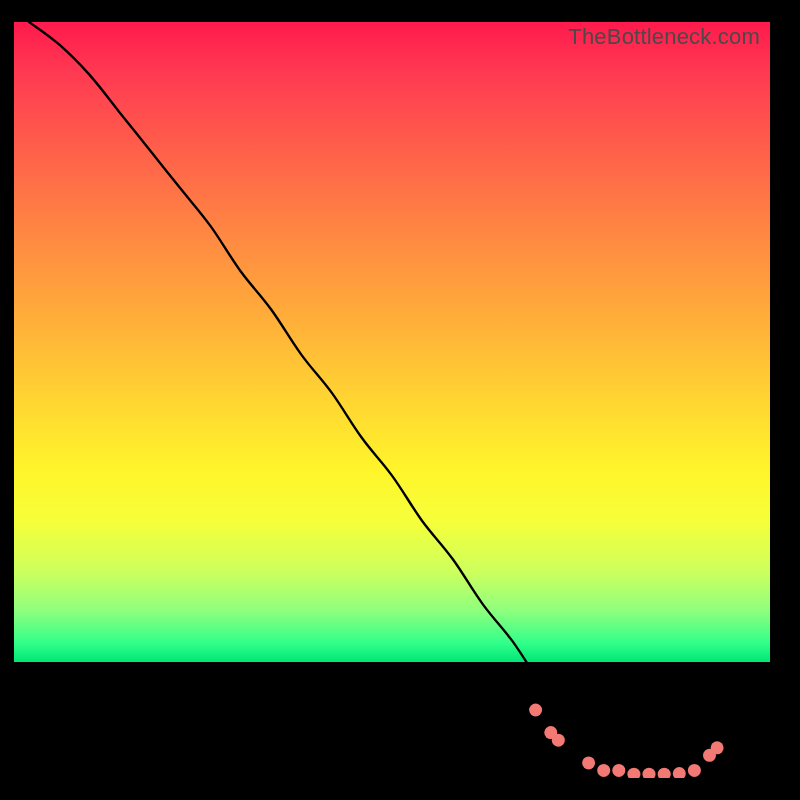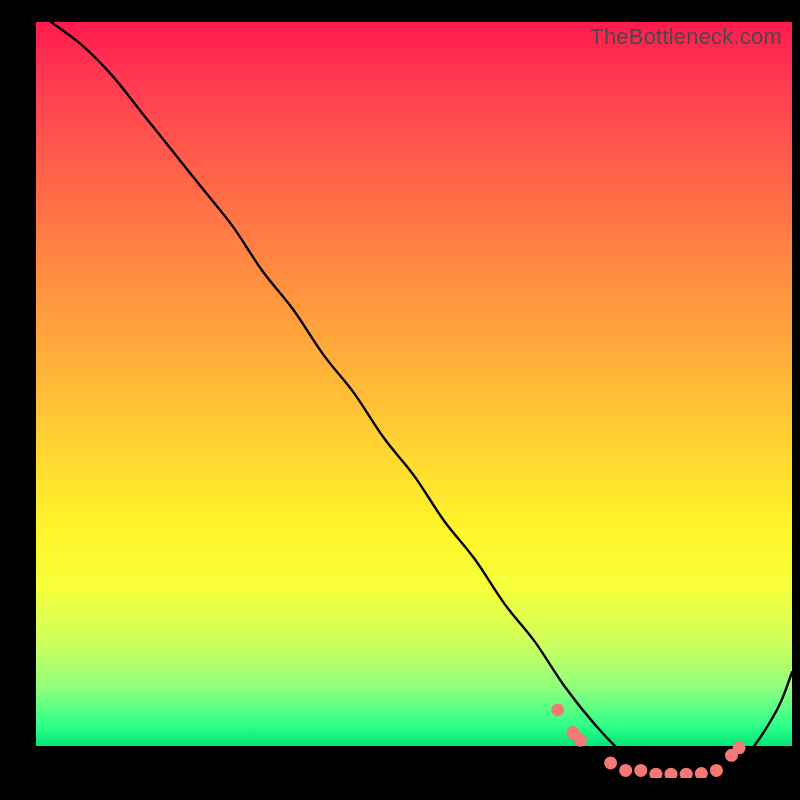--- a/index.html
+++ b/index.html
@@ -13,24 +13,24 @@
   .frame {
     position: absolute;
     left: 0;
     top: 0;
     width: 800px;
     height: 800px;
     background: #000;
   }
   .plot {
     position: absolute;
-    left: 36px;
+    left: 14px;
     top: 22px;
     width: 756px;
-    height: 724px;
+    height: 640px;
     background: linear-gradient(
       to bottom,
       #ff1a4d 0%,
       #ff3a52 8%,
       #ff6649 22%,
       #ff8a42 34%,
       #ffad3a 46%,
       #ffd232 58%,
       #fff52a 70%,
       #f6ff3a 78%,

